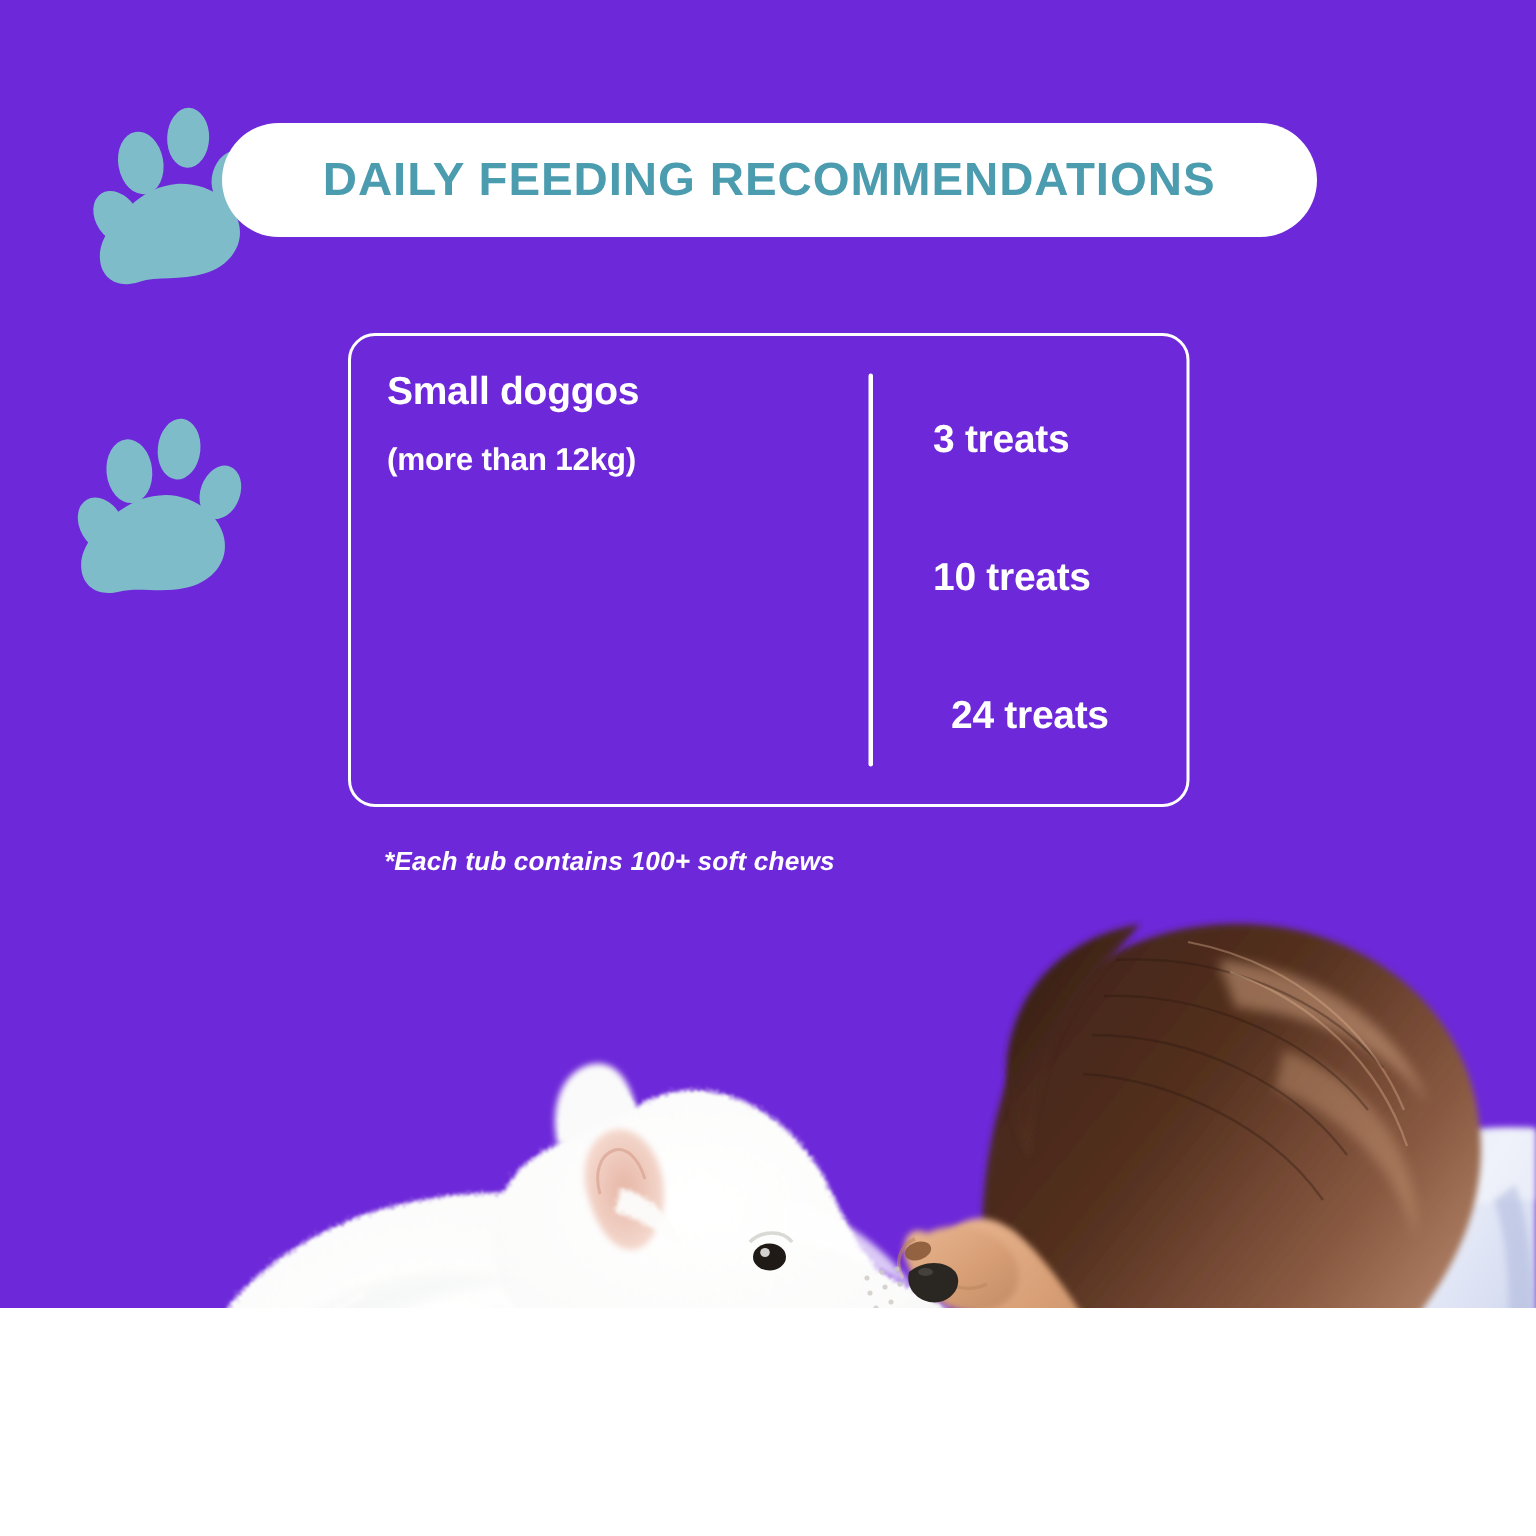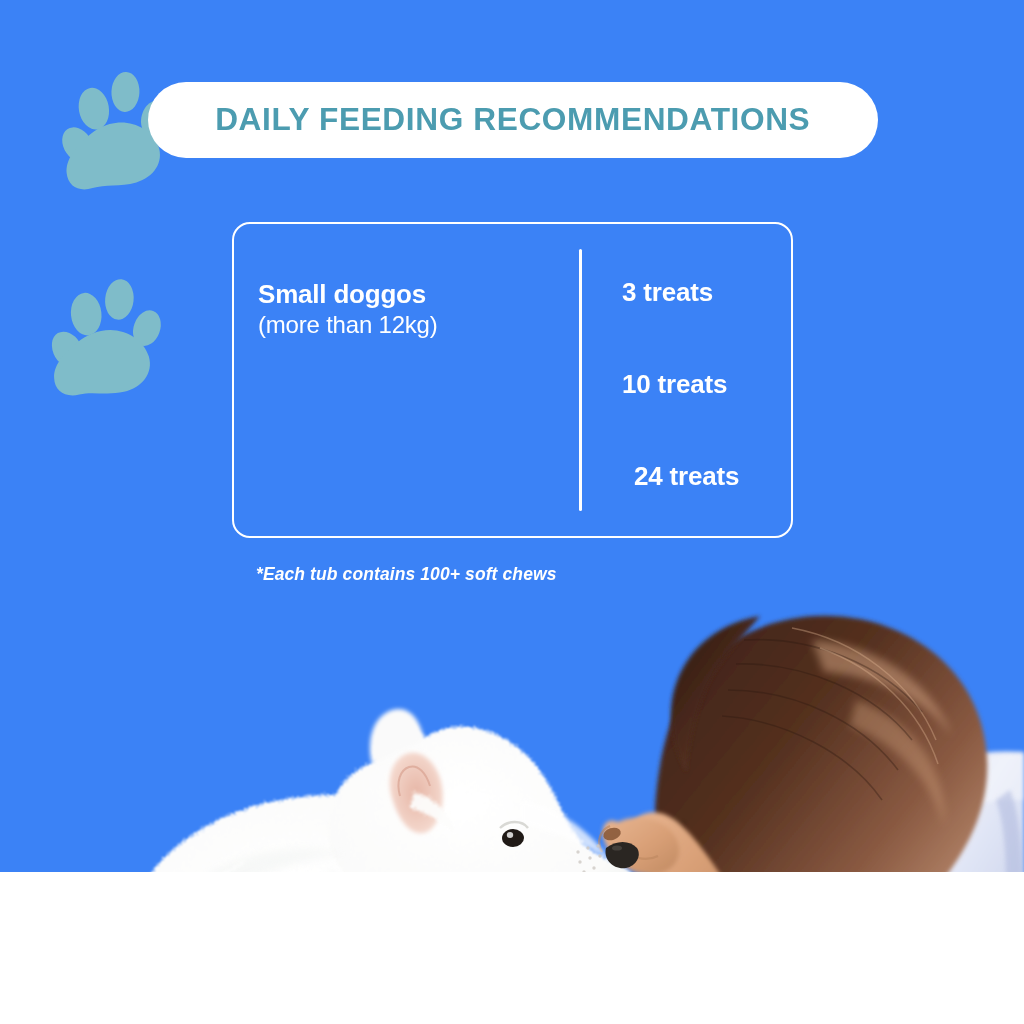--- a/index.html
+++ b/index.html
@@ -8,21 +8,21 @@
     padding: 0;
     background: #ffffff;
   }
   * { box-sizing: border-box; }
 
   .canvas {
     position: relative;
     width: 1024px;
     height: 872px;
     overflow: hidden;
-    background: #3b82f6;
+    background: #6d28d9;
     font-family: "Liberation Sans", "DejaVu Sans", sans-serif;
     -webkit-font-smoothing: antialiased;
   }
 
   
   .paw {
     position: absolute;
     pointer-events: none;
   }
   .paw svg { display: block; }
@@ -85,29 +85,28 @@
   .row {
     margin-bottom: 24px;
   }
   .row:last-child { margin-bottom: 0; }
   .row-title {
     color: #ffffff;
     font-size: 26px;
     font-weight: 700;
     line-height: 1.15;
     letter-spacing: -0.2px;
-    margin-top: 34px;
   }
   .row-sub {
     color: #ffffff;
-    font-size: 24px;
-    font-weight: 400;
+    font-size: 21px;
+    font-weight: 700;
     line-height: 1.2;
     letter-spacing: -0.2px;
-    margin-top: 1px;
+    margin-top: 18px;
   }
 
   .amounts {
     position: absolute;
     left: 388px;
     top: 22px;
     width: 170px;
   }
   .amount {
     color: #ffffff;

